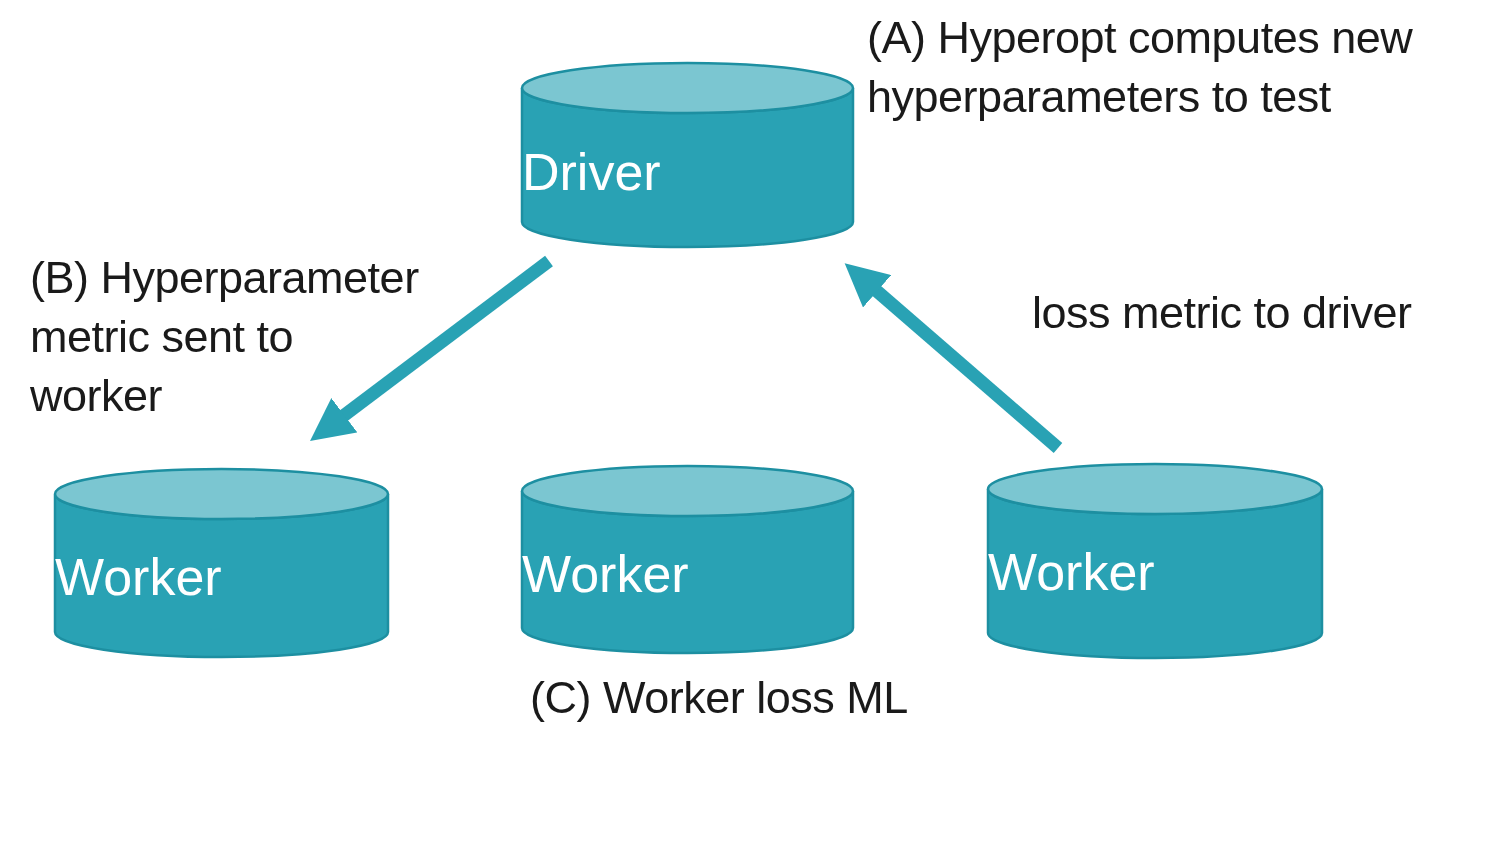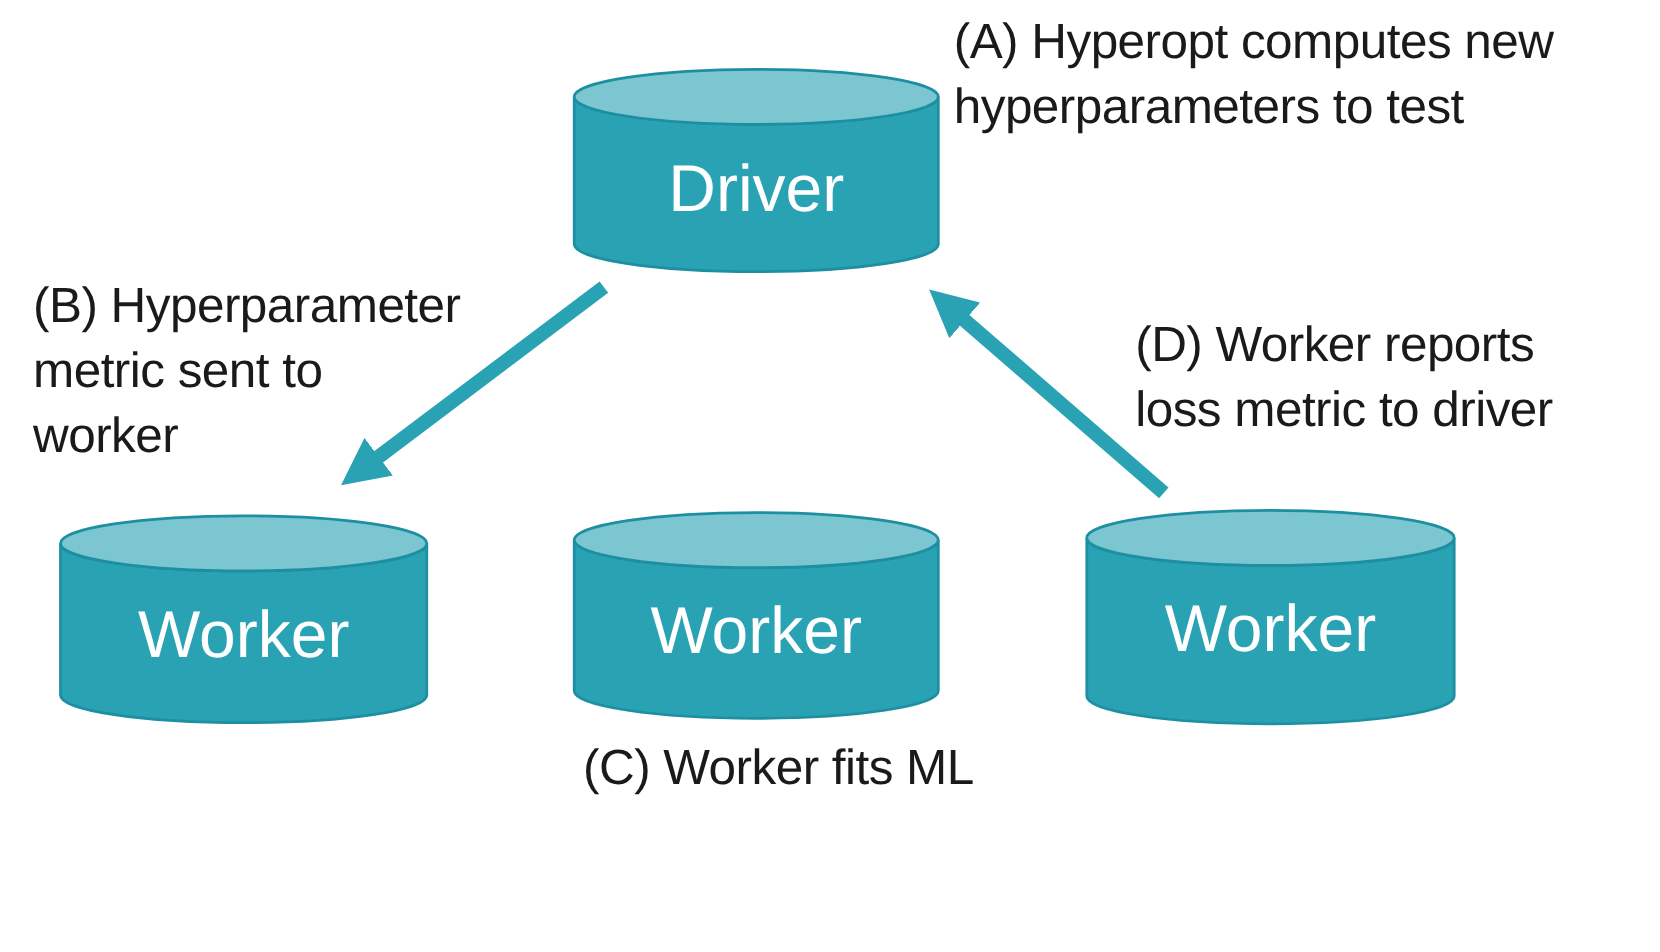--- a/index.html
+++ b/index.html
@@ -36,23 +36,23 @@
     stroke: var(--arrow, #29a2b4);
     stroke-width: 13;
     fill: none;
   }
   .arrow-head {
     fill: var(--arrow, #29a2b4);
   }
   .node-label {
     position: absolute;
     color: var(--node-label, #ffffff);
-    font-size: 60px;
+    font-size: 52px;
     line-height: 80px;
-    text-align: center;
+    text-align: left;
     white-space: nowrap;
     letter-spacing: 0px;
   }
   .annotation {
     position: absolute;
     color: var(--text, #1a1a1a);
     font-size: 45px;
     line-height: 59px;
     letter-spacing: -0.5px;
     white-space: nowrap;
@@ -105,21 +105,20 @@
     <div>hyperparameters to test</div>
   </div>
 
   <div class="annotation" style="left:30px; top:248px;">
     <div>(B) Hyperparameter</div>
     <div>metric sent to</div>
     <div>worker</div>
   </div>
 
   <div class="annotation" style="left:530px; top:668px;">
-    <div>(C) Worker fits ML</div>
+    <div>(C) Worker loss ML</div>
   </div>
 
   <div class="annotation" style="left:1032px; top:283px;">
-    <div>(D) Worker reports</div>
     <div>loss metric to driver</div>
   </div>
 
 </div>
 
 </body></html>

